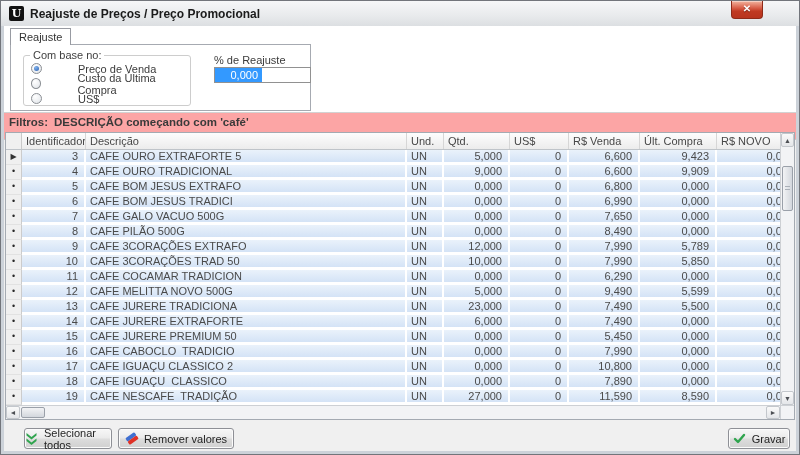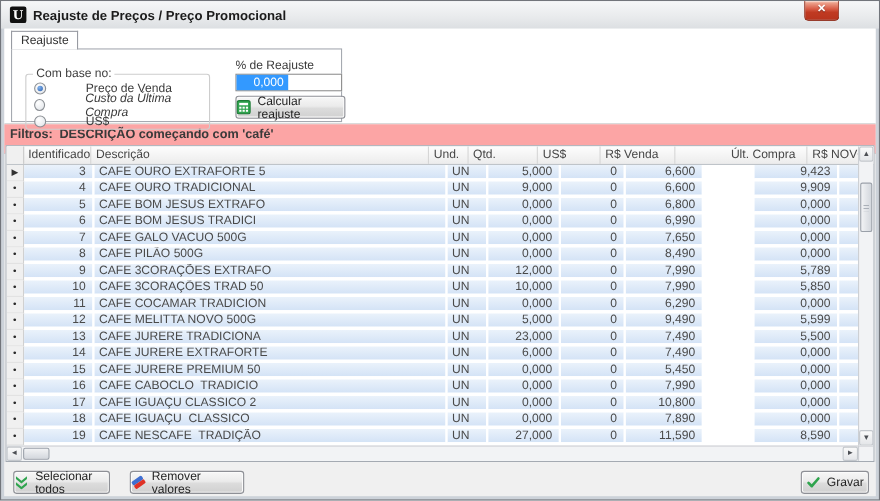--- a/index.html
+++ b/index.html
@@ -28,31 +28,31 @@
   .top-panel { position:absolute; top:0; left:0; right:0; height:87px; background:#fff;
     border-bottom:1px solid #d2d2d2; }
   .tabstrip { position:absolute; top:2px; left:6px; display:flex; align-items:flex-end; height:17px; }
   .tab { font-size:11px; color:#333; border:1px solid #989ba2; border-bottom:none; padding:2px 8px 3px;
     background:linear-gradient(#f5f5f5,#dedede); height:15px; line-height:11px; }
   .tab.active { background:#fff; height:17px; padding-top:3px; position:relative; z-index:3;text-align:center; }
   .tab.inactive { margin-left:1px; color:#3a3a3a; }
   .tab-page { position:absolute; top:18px; left:6px; width:301px; height:67px;
     border:1px solid #a6aab1; background:#fff; z-index:2; }
 
-  .groupbox { position:absolute; left:12px; top:22px; width:168px; height:51px;
+  .groupbox { position:absolute; left:12px; top:10px; width:168px; height:51px;
     border:1px solid #cdcdcd; border-radius:3px; }
   .groupbox-legend { position:absolute; top:-7px; left:6px; background:#fff; padding:0 3px;
     font-size:11px; color:#3f3f3f; }
   .radio-row { position:absolute; left:7px; display:flex; align-items:center; height:13px;gap:32px; }
   .radio-row .dot { width:11px; height:11px; border-radius:50%; border:1px solid #8b8f94;
     background:radial-gradient(circle at 35% 30%, #ffffff, #dfe3e8); margin-right:4px; position:relative; }
   .radio-row.selected .dot::after { content:""; position:absolute; inset:2px; border-radius:50%;
     background:radial-gradient(circle at 35% 30%, #7fb2ee, #2c5fae); }
   .radio-row .rlabel { font-size:11px; color:#3b3b3b; }
-  .radio-0 { top:6px; } .radio-1 { top:21px;font-style:italic; } .radio-2 { top:36px; }
+  .radio-0 { top:6px; } .radio-1 { top:21px; } .radio-2 { top:36px; }
 
   .adjust-label { position:absolute; left:203px; top:9px; font-size:11px; color:#3b3b3b; }
   .adjust-input { position:absolute; left:203px; top:22px; width:97px; height:16px;
     border:1px solid #919191; background:#fff; font-size:11px; display:flex; }
   .adjust-sel { background:#3399ff; color:#fff; width:47px; text-align:right;
     padding:1px 4px 0 0; line-height:13px; }
   .calc-btn { position:absolute; left:203px; top:42px; width:100px; height:21px; }
 
   .btn { border:1px solid #8e9096; border-radius:3px; font-size:11px; color:#1f1f1f;
     background:linear-gradient(#f7f7f7, #ebebeb 45%, #dcdcdc 55%, #d0d0d0);
@@ -74,21 +74,21 @@
   .hspacer { width:16px; background:#f0f0f0; border-right:1px solid #c9c9c9; }
   .grid-body { position:absolute; top:17px; left:0; width:776px; height:255px; overflow:hidden; background:#fff; }
   .grow { display:flex; height:15px; width:810px; }
   .icell { width:16px; background:#f0f0f0; border-right:1px solid #cccccc; border-bottom:1px solid #e2e2e2;
     font-size:9px; color:#2a2a2a; text-align:center; line-height:13px; flex:none; }
   .icell.cur { font-size:8px; color:#333; }
   .cell { font-size:11px; color:#4a4a4a; line-height:11px; padding-top:1px;
     border-right:2px solid #fff; border-bottom:3px solid #fff;
     background:linear-gradient(#eaf2fb, #d4e3f6); white-space:pre; overflow:hidden; flex:none; }
   .col0 { width:64px; } .col1 { width:321px; } .col2 { width:37px; } .col3 { width:66px; }
-  .col4 { width:59px; } .col5 { width:71px; } .col6 { width:77px;margin-left:46px; } .col7 { width:85px; }
+  .col4 { width:59px; } .col5 { width:71px; } .col6 { width:77px; } .col7 { width:85px; }
   .cell.col0,.cell.col3,.cell.col4,.cell.col5,.cell.col6,.cell.col7 { text-align:right; padding-right:6px; }
   .cell.col1,.cell.col2 { padding-left:4px; }
 
   
   .vscroll { position:absolute; top:0; right:0; bottom:14px; width:14px; background:#f2f3f5;
     border-left:1px solid #cdd0d4; }
   .hscroll { position:absolute; bottom:0; left:0; right:14px; height:14px; background:#f2f3f5;
     border-top:1px solid #cdd0d4; }
   .scroll-corner { position:absolute; right:0; bottom:0; width:14px; height:14px; background:#f2f3f5;
     border-top:1px solid #cdd0d4; border-left:1px solid #cdd0d4; }
@@ -99,22 +99,22 @@
   .sb-right { right:0; top:0; height:13px; width:14px; line-height:12px; }
   .vthumb { position:absolute; left:1px; top:33px; width:11px; height:45px; border:1px solid #9aa0a9;
     border-radius:2px; background:linear-gradient(90deg,#f2f3f5,#d3d7dd); }
   .vthumb::after { content:""; position:absolute; left:2px; right:2px; top:19px; height:6px;
     background:repeating-linear-gradient(#aab0b8 0 1px, transparent 1px 3px); }
   .hthumb { position:absolute; top:1px; left:15px; width:24px; height:11px; border:1px solid #9aa0a9;
     border-radius:2px; background:linear-gradient(#f2f3f5,#d3d7dd); }
 
   
   .bottom-bar { position:absolute; top:394px; left:0; right:0; bottom:0; background:#f0f0f0; }
-  .btn-select { position:absolute; left:8px; top:8px; width:88px; height:21px; }
-  .btn-remove { position:absolute; left:114px; top:8px; width:104px; height:21px; }
+  .btn-select { position:absolute; left:20px; top:8px; width:88px; height:21px; }
+  .btn-remove { position:absolute; left:114px; top:8px; width:116px; height:21px; }
   .btn-save  { position:absolute; right:6px; top:8px; width:62px; height:21px; }
   .bicon { display:inline-flex; width:14px; height:13px; flex:none; }
 </style>
 </head>
 <body>
 
 <div class="frame">
 
   <div class="titlebar">
     <div class="app-icon">U</div>
@@ -141,35 +141,20 @@
           </div>
           <div class="radio-row radio-2">
             <span class="dot"></span>
             <span class="rlabel">US$</span>
           </div>
         </div>
 
         <div class="adjust-label">% de Reajuste</div>
         <div class="adjust-input">
           <span class="adjust-sel">0,000</span>
-        </div>
-        <div class="btn calc-btn">
-          <span class="bicon">
-            <svg width="13" height="13" viewBox="0 0 13 13">
-                <rect x="0.5" y="0.5" width="12" height="12" rx="2" fill="#2fa44e" stroke="#1d7a36"></rect>
-                <rect x="2.5" y="2.5" width="8" height="2.2" fill="#fff"></rect>
-                <rect x="2.5" y="6" width="2" height="1.8" fill="#fff"></rect>
-                <rect x="5.5" y="6" width="2" height="1.8" fill="#fff"></rect>
-                <rect x="8.5" y="6" width="2" height="1.8" fill="#fff"></rect>
-                <rect x="2.5" y="8.8" width="2" height="1.8" fill="#fff"></rect>
-                <rect x="5.5" y="8.8" width="2" height="1.8" fill="#fff"></rect>
-                <rect x="8.5" y="8.8" width="2" height="1.8" fill="#fff"></rect>
-              </svg>
-          </span>
-          <span>Calcular reajuste</span>
         </div>
       </div>
     </div>
 
     <div class="filter-bar"><span>Filtros:</span><span class="filter-value">DESCRIÇÃO começando com 'café'</span></div>
 
     <div class="grid">
       <div class="grid-header">
         <div class="hcell hspacer"></div>
       <div class="hcell col0">Identificador</div>

